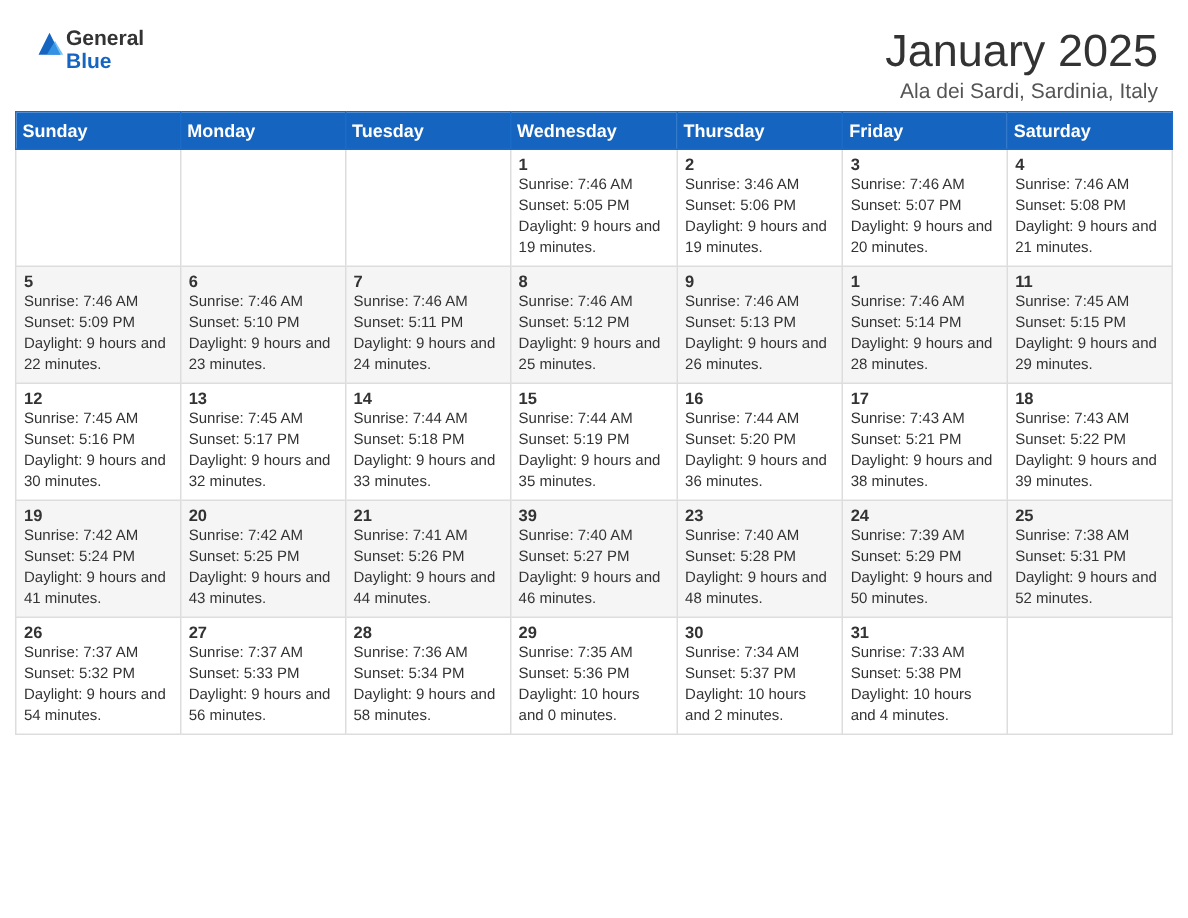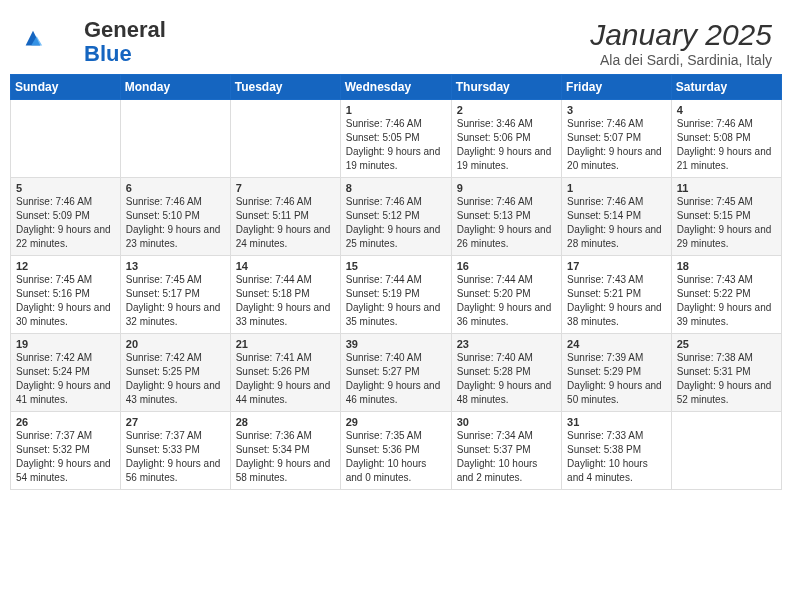--- a/index.html
+++ b/index.html
@@ -14,40 +14,38 @@
       display: flex;
       justify-content: space-between;
       align-items: flex-start;
       padding: 8px 10px 6px 10px;
     }
     .logo {
       display: flex;
       align-items: center;
     }
     .logo-text {
-      font-size: 22px;
+      font-size: 14px;
       font-weight: bold;
       line-height: 1.1;
-      margin-left: 40px;
     }
     .logo-general { color: #333; }
     .logo-blue { color: #1565c0; }
     .logo-icon {
       width: 22px;
       height: 22px;
       margin-left: 2px;
     }
     .title-block {
       text-align: right;
     }
     .month-title {
       font-size: 30px;
       font-weight: normal;
       color: #333;
-      font-style: italic;
     }
     .location {
       font-size: 14px;
       color: #555;
     }
     .calendar {
       width: 100%;
       border-collapse: collapse;
       border: 1px solid #ccc;
     }

